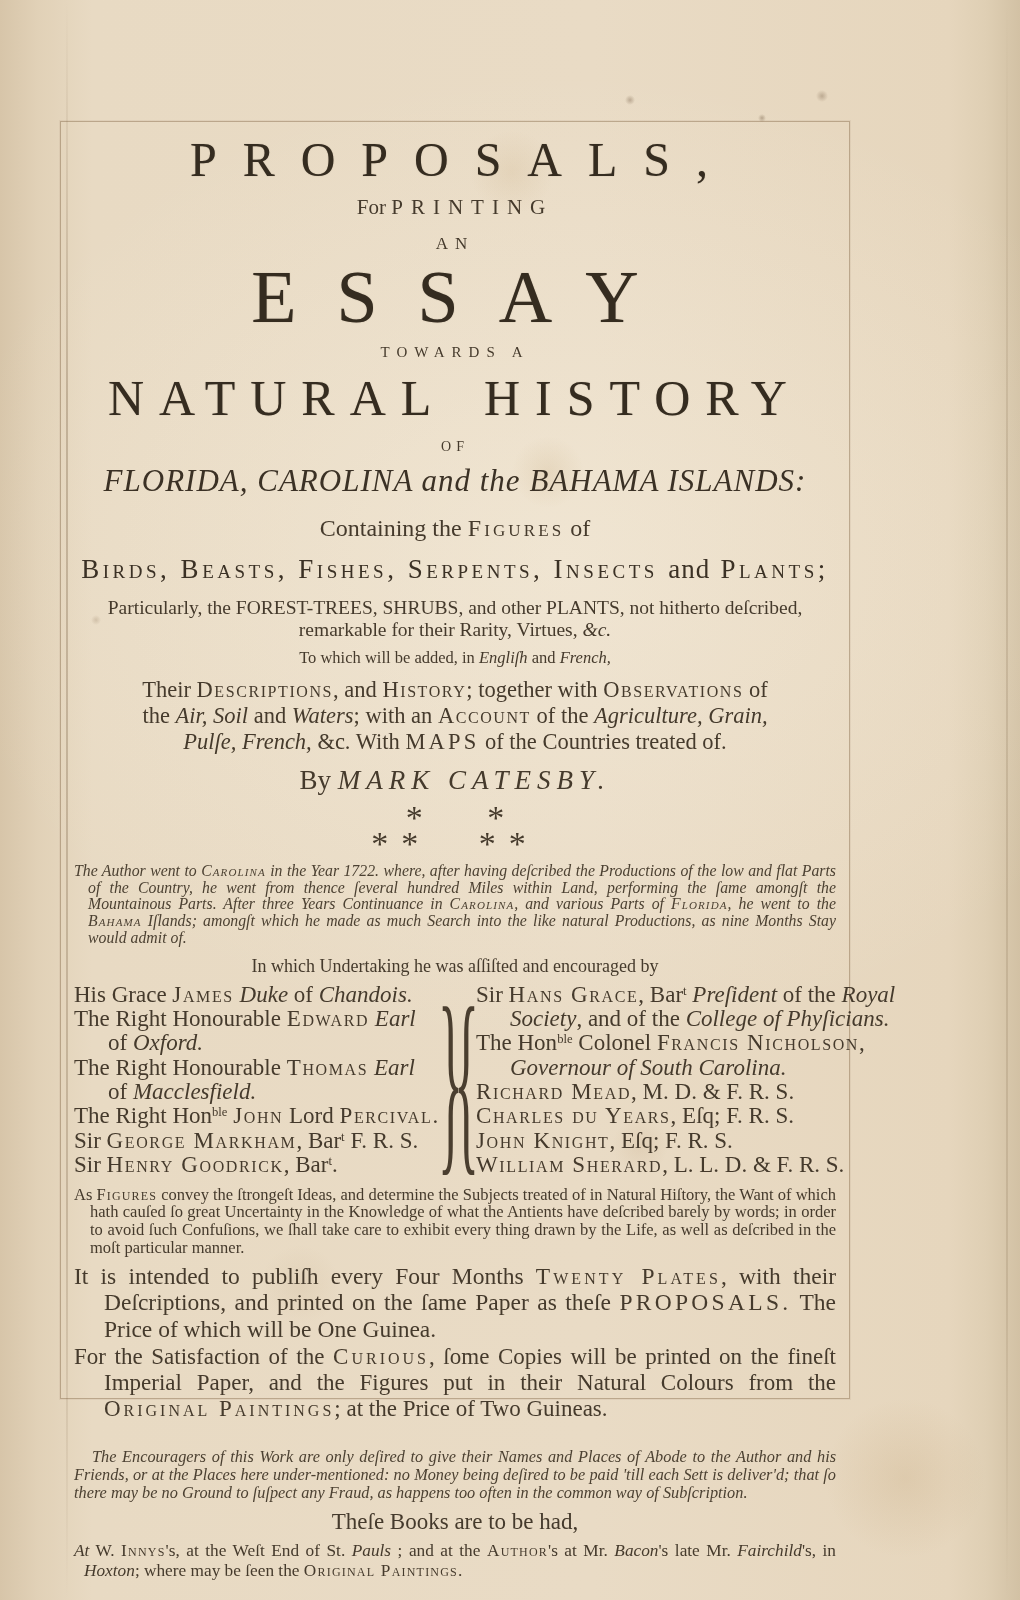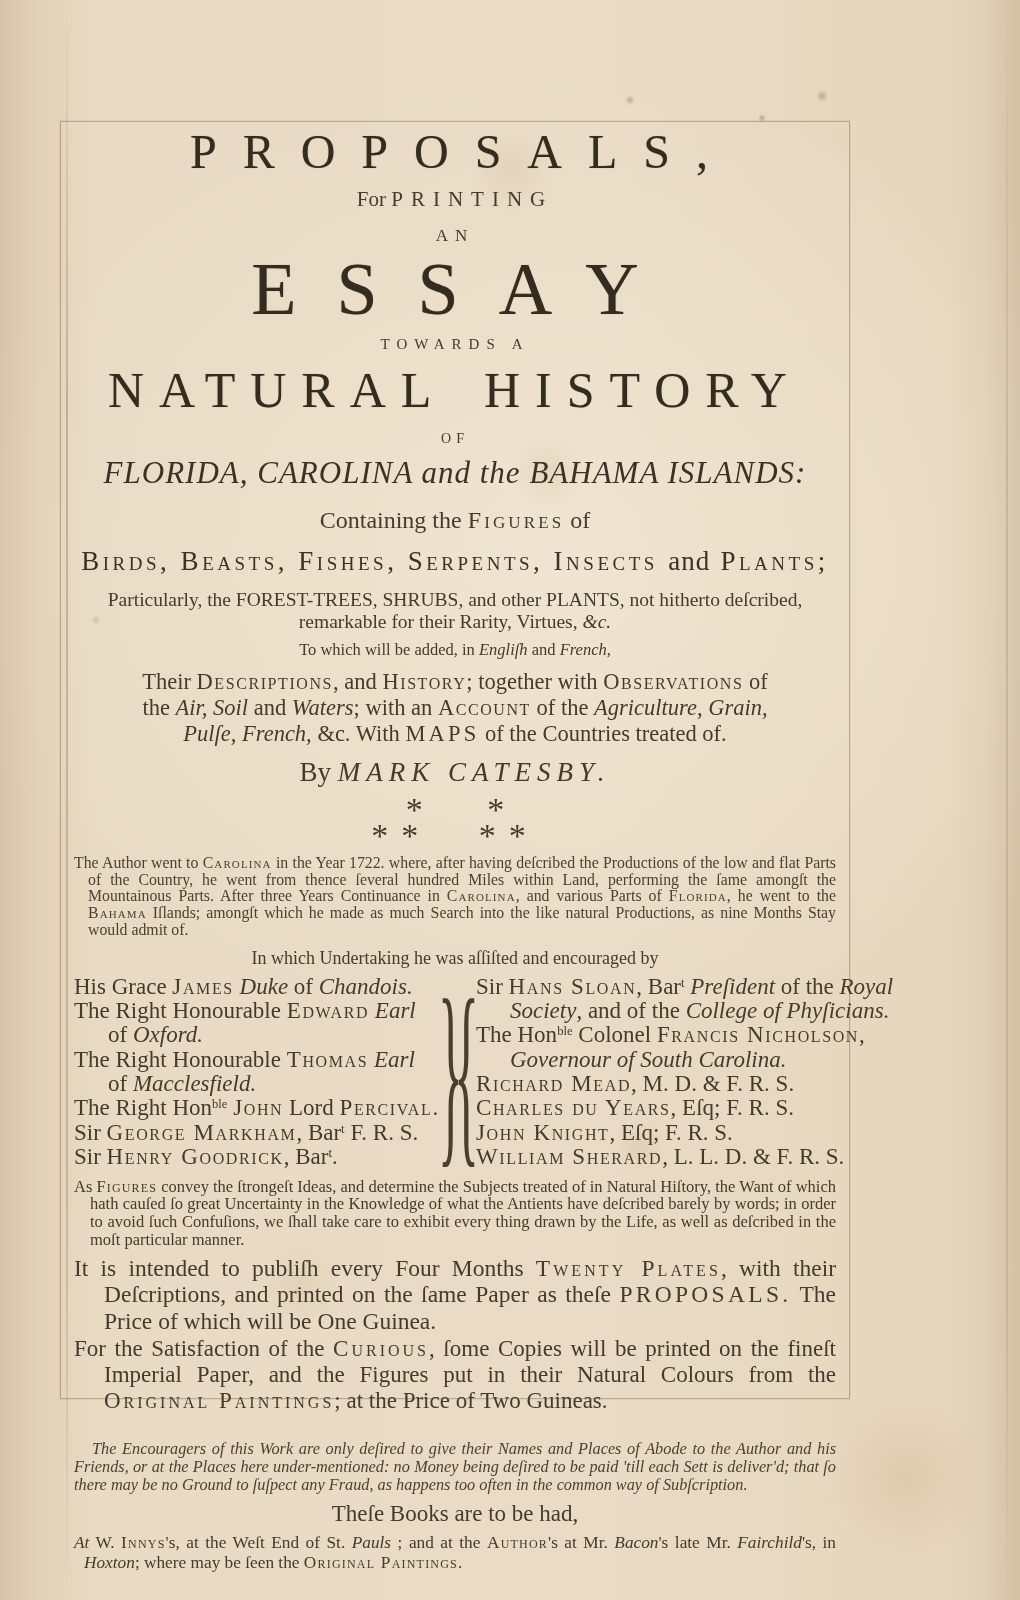--- a/index.html
+++ b/index.html
@@ -15,21 +15,21 @@
       radial-gradient(circle at 300px 1285px, rgba(150,110,60,.08), transparent 40px),
       radial-gradient(circle at 640px 1146px, rgba(150,110,60,.10), transparent 28px),
       radial-gradient(circle at 822px 96px, rgba(90,65,40,.30), transparent 6px),
       radial-gradient(circle at 630px 100px, rgba(90,65,40,.32), transparent 5px),
       radial-gradient(circle at 762px 118px, rgba(90,65,40,.35), transparent 4px),
       radial-gradient(circle at 96px 620px, rgba(110,80,50,.20), transparent 5px);}
   .fold{position:absolute;top:0;bottom:0;width:2px;pointer-events:none;}
   .fold-left{left:66px;background:linear-gradient(rgba(110,85,55,0),rgba(110,85,55,.30) 25%,rgba(110,85,55,.26) 75%,rgba(110,85,55,0));}
   .fold-right{left:1006px;background:linear-gradient(rgba(110,85,55,0),rgba(110,85,55,.18) 30%,rgba(110,85,55,.16) 80%,rgba(110,85,55,0));}
   .plate{position:absolute;left:60px;top:121px;width:788px;height:1276px;border:1px solid rgba(125,95,62,.42);box-shadow:0 0 0 1px rgba(125,95,62,.08);}
-  .content{position:absolute;left:74px;top:120px;width:762px;}
+  .content{position:absolute;left:74px;top:128px;width:762px;}
   .ln{text-align:center;white-space:nowrap;}
   .it{font-style:italic;}
   .sup{font-size:.55em;vertical-align:.55em;letter-spacing:0;}
   .scs{font-variant:small-caps;letter-spacing:.07em;}
   .scs2{font-variant:small-caps;letter-spacing:.13em;}
   .sp{letter-spacing:.14em;}
   .t-proposals{font-size:48px;letter-spacing:26px;color:#352c20;margin:4px 0 0 14px;text-shadow:0 0 1px rgba(60,45,30,.35);}
   .t-forprint{font-size:21px;margin-top:8px;}
   .t-forprint .caps{letter-spacing:8px;}
   .t-an{font-size:17px;letter-spacing:7px;margin-top:14px;}
@@ -41,21 +41,21 @@
   .t-containing{font-size:24px;margin-top:16px;}
   .t-birds{font-size:27px;letter-spacing:1px;margin-top:12px;color:#3b3125;}
   .t-partic{font-size:19.5px;line-height:1.12;margin-top:12px;white-space:normal;}
   .t-towhich{font-size:16.5px;margin-top:7px;}
   .t-descr{font-size:22.5px;line-height:1.16;margin-top:9px;}
   .t-by{font-size:27px;margin-top:10px;}
   .t-by .name{letter-spacing:6px;}
   .t-ast{font-size:34px;line-height:.72;margin-top:10px;}
   .ast1{word-spacing:56px;}
   .ast2{word-spacing:26px;letter-spacing:13px;margin-top:2px;}
-  .p-authnote{font-size:15.8px;line-height:1.06;text-align:justify;margin-top:6px;color:#4c4132;padding-left:14px;text-indent:-14px;}
+  .p-authnote{font-size:15.8px;font-style:italic;line-height:1.06;text-align:justify;margin-top:6px;color:#4c4132;padding-left:14px;text-indent:-14px;}
   .t-inwhich{font-size:18px;margin-top:9px;}
   .patrons{display:flex;margin-top:6px;position:relative;}
   .pat-col{font-size:23px;line-height:1.06;}
   .pat-left{width:368px;}
   .pat-right{width:360px;margin-left:34px;}
   .pat-ln{white-space:nowrap;}
   .pat-ind{padding-left:34px;}
   .braces{position:absolute;left:364px;top:0;height:100%;width:38px;pointer-events:none;}
   .brace{position:absolute;top:50%;font-size:52px;font-weight:400;color:#4a3e2f;transform:translateY(-50%) scaleY(3.9);transform-origin:center;}
   .brace-close{left:0;}
@@ -111,21 +111,21 @@
         <div class="pat-ln pat-ind"><span>of </span><span class="it">Macclesfield.</span></div>
         <div class="pat-ln"><span>The Right Hon</span><span class="sup">ble</span><span> </span><span class="scs">John</span><span> Lord </span><span class="scs">Percival.</span></div>
         <div class="pat-ln"><span>Sir </span><span class="scs">George Markham</span><span>, Bar</span><span class="sup">t</span><span> F. R. S.</span></div>
         <div class="pat-ln"><span>Sir </span><span class="scs">Henry Goodrick</span><span>, Bar</span><span class="sup">t</span><span>.</span></div>
       </div>
       <div class="braces">
         <span class="brace brace-close">}</span>
         <span class="brace brace-open">{</span>
       </div>
       <div class="pat-col pat-right">
-        <div class="pat-ln"><span>Sir </span><span class="scs">Hans Sloan</span><span>, Bar</span><span class="sup">t</span><span class="it"> Preſident</span><span> of the </span><span class="it">Royal</span></div>
+        <div class="pat-ln"><span>Sir </span><span class="scs">Hans Grace</span><span>, Bar</span><span class="sup">t</span><span class="it"> Preſident</span><span> of the </span><span class="it">Royal</span></div>
         <div class="pat-ln pat-ind"><span class="it">Society</span><span>, and of the </span><span class="it">College of Phyſicians.</span></div>
         <div class="pat-ln"><span>The Hon</span><span class="sup">ble</span><span> Colonel </span><span class="scs">Francis Nicholson</span><span>,</span></div>
         <div class="pat-ln pat-ind"><span class="it">Governour of South Carolina.</span></div>
         <div class="pat-ln"><span class="scs">Richard Mead</span><span>, M. D. &amp; F. R. S.</span></div>
         <div class="pat-ln"><span class="scs">Charles du Years</span><span>, Eſq; F. R. S.</span></div>
         <div class="pat-ln"><span class="scs">John Knight</span><span>, Eſq; F. R. S.</span></div>
         <div class="pat-ln"><span class="scs">William Sherard</span><span>, L. L. D. &amp; F. R. S.</span></div>
       </div>
     </div>
 

